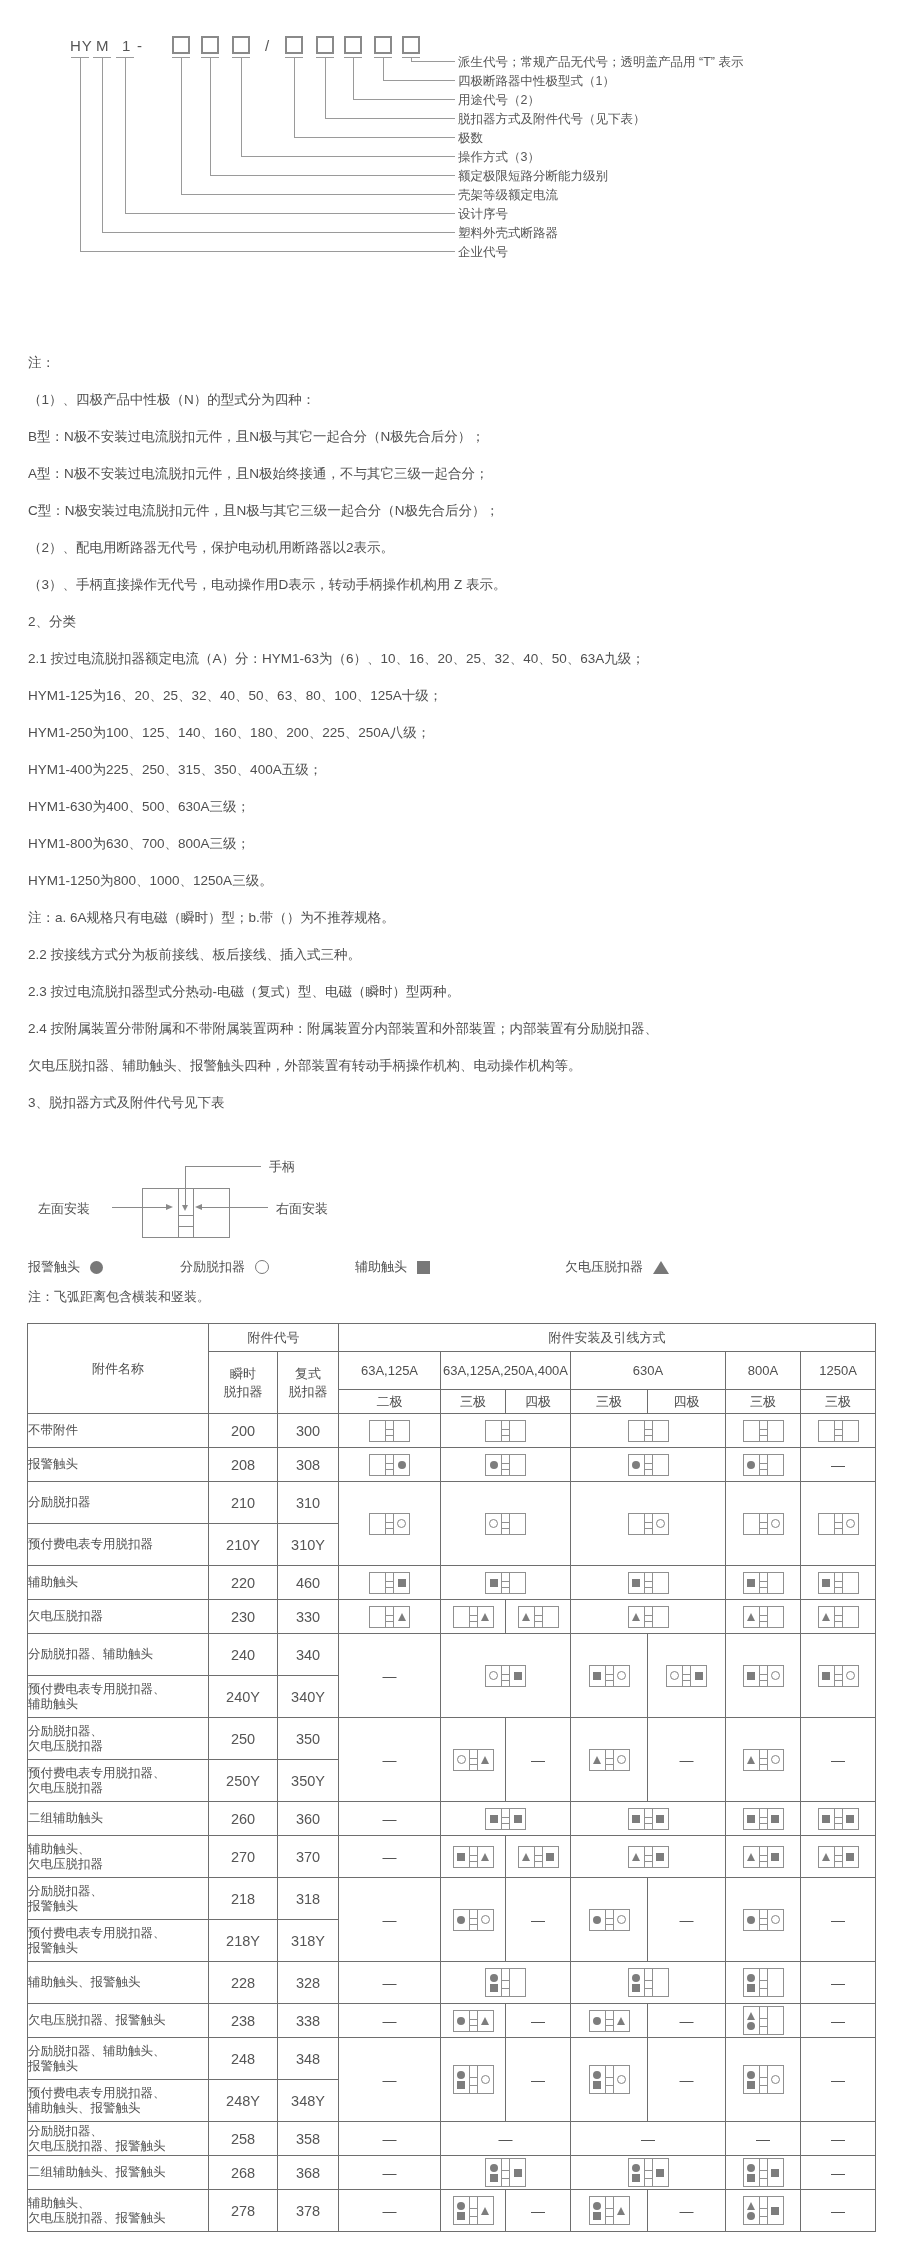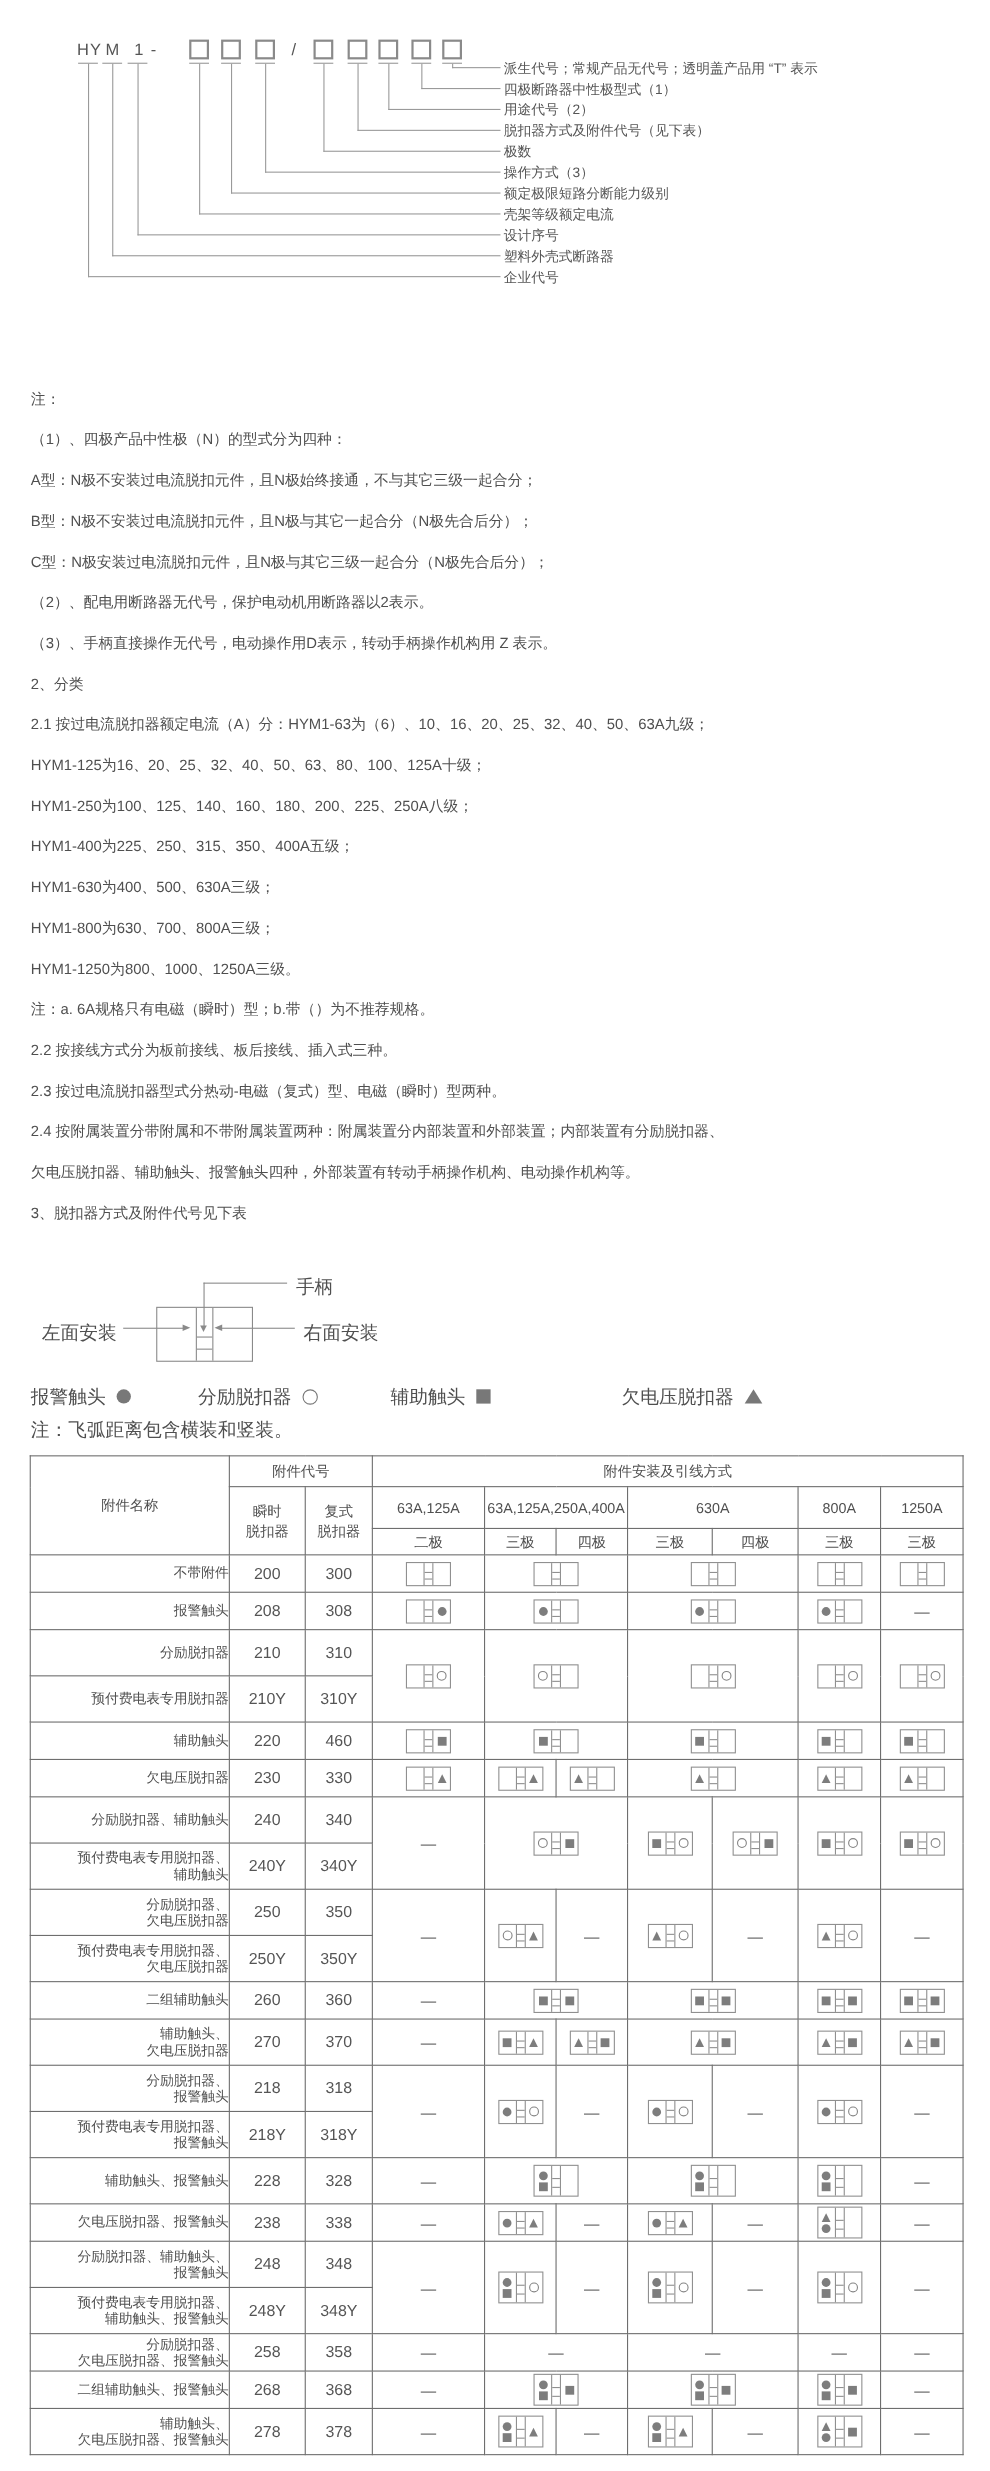--- a/index.html
+++ b/index.html
@@ -12,21 +12,21 @@
   .md .box{position:absolute;top:6px;width:14px;height:14px;border:2px solid #8a8a8a;background:#fff;}
   .md .tick{position:absolute;top:27px;width:18px;height:0;border-top:1px solid #9a9a9a;}
   .md .conn{position:absolute;top:28px;border-left:1px solid #9a9a9a;border-bottom:1px solid #9a9a9a;}
   .md .lbl{position:absolute;left:414px;font-size:12.5px;white-space:nowrap;color:#555;}
 
   
   .notes{position:absolute;left:28px;top:352px;width:860px;}
   .notes p{margin:0 0 15px 0;font-size:13.5px;line-height:22px;color:#4f4f4f;}
 
   
-  .ifig{position:absolute;left:28px;top:1160px;width:844px;height:158px;font-size:17px;color:#4f4f4f;}
+  .ifig{position:absolute;left:28px;top:1160px;width:844px;height:158px;font-size:13px;color:#4f4f4f;}
   .ifig .ibox{position:absolute;left:114px;top:28px;width:86px;height:48px;border:1px solid #8a8a8a;}
   .ifig .ihandle{position:absolute;left:35px;top:0;width:14px;height:100%;border-left:1px solid #8a8a8a;border-right:1px solid #8a8a8a;}
   .ifig .hd{position:absolute;left:0;width:100%;height:0;border-top:1px solid #8a8a8a;}
   .ifig .hline-h{position:absolute;left:157px;top:6px;width:76px;height:0;border-top:1px solid #8a8a8a;}
   .ifig .hline-v{position:absolute;left:157px;top:6px;width:0;height:40px;border-left:1px solid #8a8a8a;}
   .ifig .harrow{position:absolute;left:154px;top:45px;width:0;height:0;border-left:3.5px solid transparent;border-right:3.5px solid transparent;border-top:6px solid #8a8a8a;}
   .ifig .handle-lbl{position:absolute;left:241px;top:-2px;}
   .ifig .txt-l{position:absolute;left:10px;top:40px;}
   .ifig .arr-l{position:absolute;left:84px;top:47px;width:58px;height:0;border-top:1px solid #8a8a8a;}
   .ifig .ah-r{position:absolute;left:138px;top:43.5px;width:0;height:0;border-top:3.5px solid transparent;border-bottom:3.5px solid transparent;border-left:7px solid #8a8a8a;}
@@ -42,21 +42,21 @@
   .lgU{width:0;height:0;border-left:8px solid transparent;border-right:8px solid transparent;border-bottom:13px solid #787878;display:inline-block;}
 
   
   .tblwrap{position:absolute;left:27px;top:1323px;}
   table.acc{border-collapse:collapse;table-layout:fixed;width:848px;background:#fff;}
   table.acc th,table.acc td{border:1px solid #6e6e6e;padding:0;}
   table.acc th{font-weight:normal;font-size:13px;color:#4f4f4f;padding:1px 0;}
   tr.hr1 th{height:25px;}
   tr.hr2 th{height:35px;}
   tr.hr3 th{height:21px;margin-left:22px;}
-  td.name{font-size:12.5px;line-height:15px;text-align:right;padding:2px 3px;color:#4f4f4f;}
+  td.name{font-size:12.5px;line-height:15px;text-align:left;padding:2px 3px;color:#4f4f4f;}
   td.code{font-size:14.5px;text-align:center;color:#555;}
   td.inst{text-align:center;vertical-align:middle;}
   td.dash{font-size:14px;color:#555;}
   tr.h-s td{height:33px;}
   tr.h-d td{height:41px;}
 
   
   .mini{display:inline-flex;align-items:stretch;border:1px solid #909090;height:20px;vertical-align:middle;background:#fff;}
   .mini.tall{height:27px;}
   .mside{width:15px;display:flex;flex-direction:column;align-items:center;justify-content:center;gap:2px;}
@@ -120,22 +120,22 @@
         <div class="lbl" style="top: 195px;">塑料外壳式断路器</div>
         <div class="tick" style="left: 27px;"></div>
         <div class="conn" style="left: 36px; width: 374px; height: 193px;"></div>
         <div class="lbl" style="top: 214px;">企业代号</div>
       </div>
   </div>
 
   <div class="notes" id="notes">
       <p>注：</p>
       <p>（1）、四极产品中性极（N）的型式分为四种：</p>
+      <p>B型：N极不安装过电流脱扣元件，且N极与其它一起合分（N极先合后分）；</p>
       <p>A型：N极不安装过电流脱扣元件，且N极始终接通，不与其它三级一起合分；</p>
-      <p>B型：N极不安装过电流脱扣元件，且N极与其它一起合分（N极先合后分）；</p>
       <p>C型：N极安装过电流脱扣元件，且N极与其它三级一起合分（N极先合后分）；</p>
       <p>（2）、配电用断路器无代号，保护电动机用断路器以2表示。</p>
       <p>（3）、手柄直接操作无代号，电动操作用D表示，转动手柄操作机构用 Z 表示。</p>
       <p>2、分类</p>
       <p>2.1 按过电流脱扣器额定电流（A）分：HYM1-63为（6）、10、16、20、25、32、40、50、63A九级；</p>
       <p>HYM1-125为16、20、25、32、40、50、63、80、100、125A十级；</p>
       <p>HYM1-250为100、125、140、160、180、200、225、250A八级；</p>
       <p>HYM1-400为225、250、315、350、400A五级；</p>
       <p>HYM1-630为400、500、630A三级；</p>
       <p>HYM1-800为630、700、800A三级；</p>

